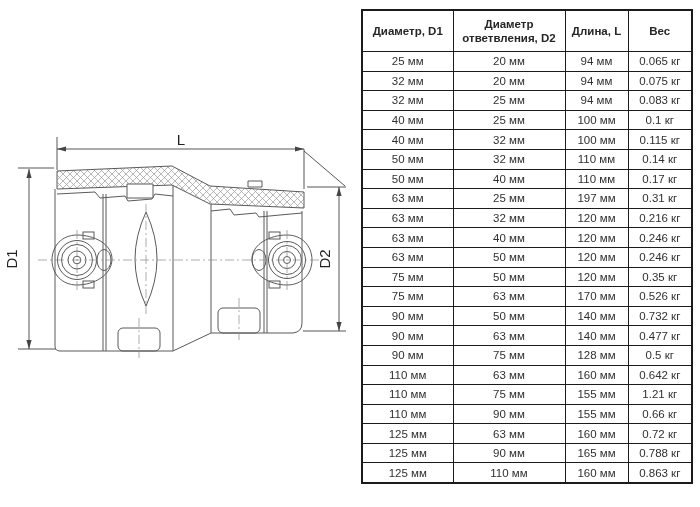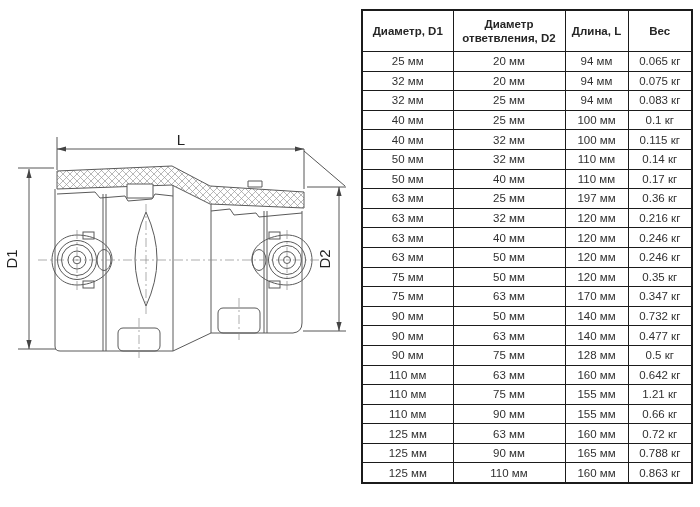--- a/index.html
+++ b/index.html
@@ -177,21 +177,21 @@
           <tr>
             <td>50 мм</td>
             <td>40 мм</td>
             <td>110 мм</td>
             <td>0.17 кг</td>
           </tr>
           <tr>
             <td>63 мм</td>
             <td>25 мм</td>
             <td>197 мм</td>
-            <td>0.36 кг</td>
+            <td>0.31 кг</td>
           </tr>
           <tr>
             <td>63 мм</td>
             <td>32 мм</td>
             <td>120 мм</td>
             <td>0.216 кг</td>
           </tr>
           <tr>
             <td>63 мм</td>
             <td>40 мм</td>
@@ -207,21 +207,21 @@
           <tr>
             <td>75 мм</td>
             <td>50 мм</td>
             <td>120 мм</td>
             <td>0.35 кг</td>
           </tr>
           <tr>
             <td>75 мм</td>
             <td>63 мм</td>
             <td>170 мм</td>
-            <td>0.347 кг</td>
+            <td>0.526 кг</td>
           </tr>
           <tr>
             <td>90 мм</td>
             <td>50 мм</td>
             <td>140 мм</td>
             <td>0.732 кг</td>
           </tr>
           <tr>
             <td>90 мм</td>
             <td>63 мм</td>

